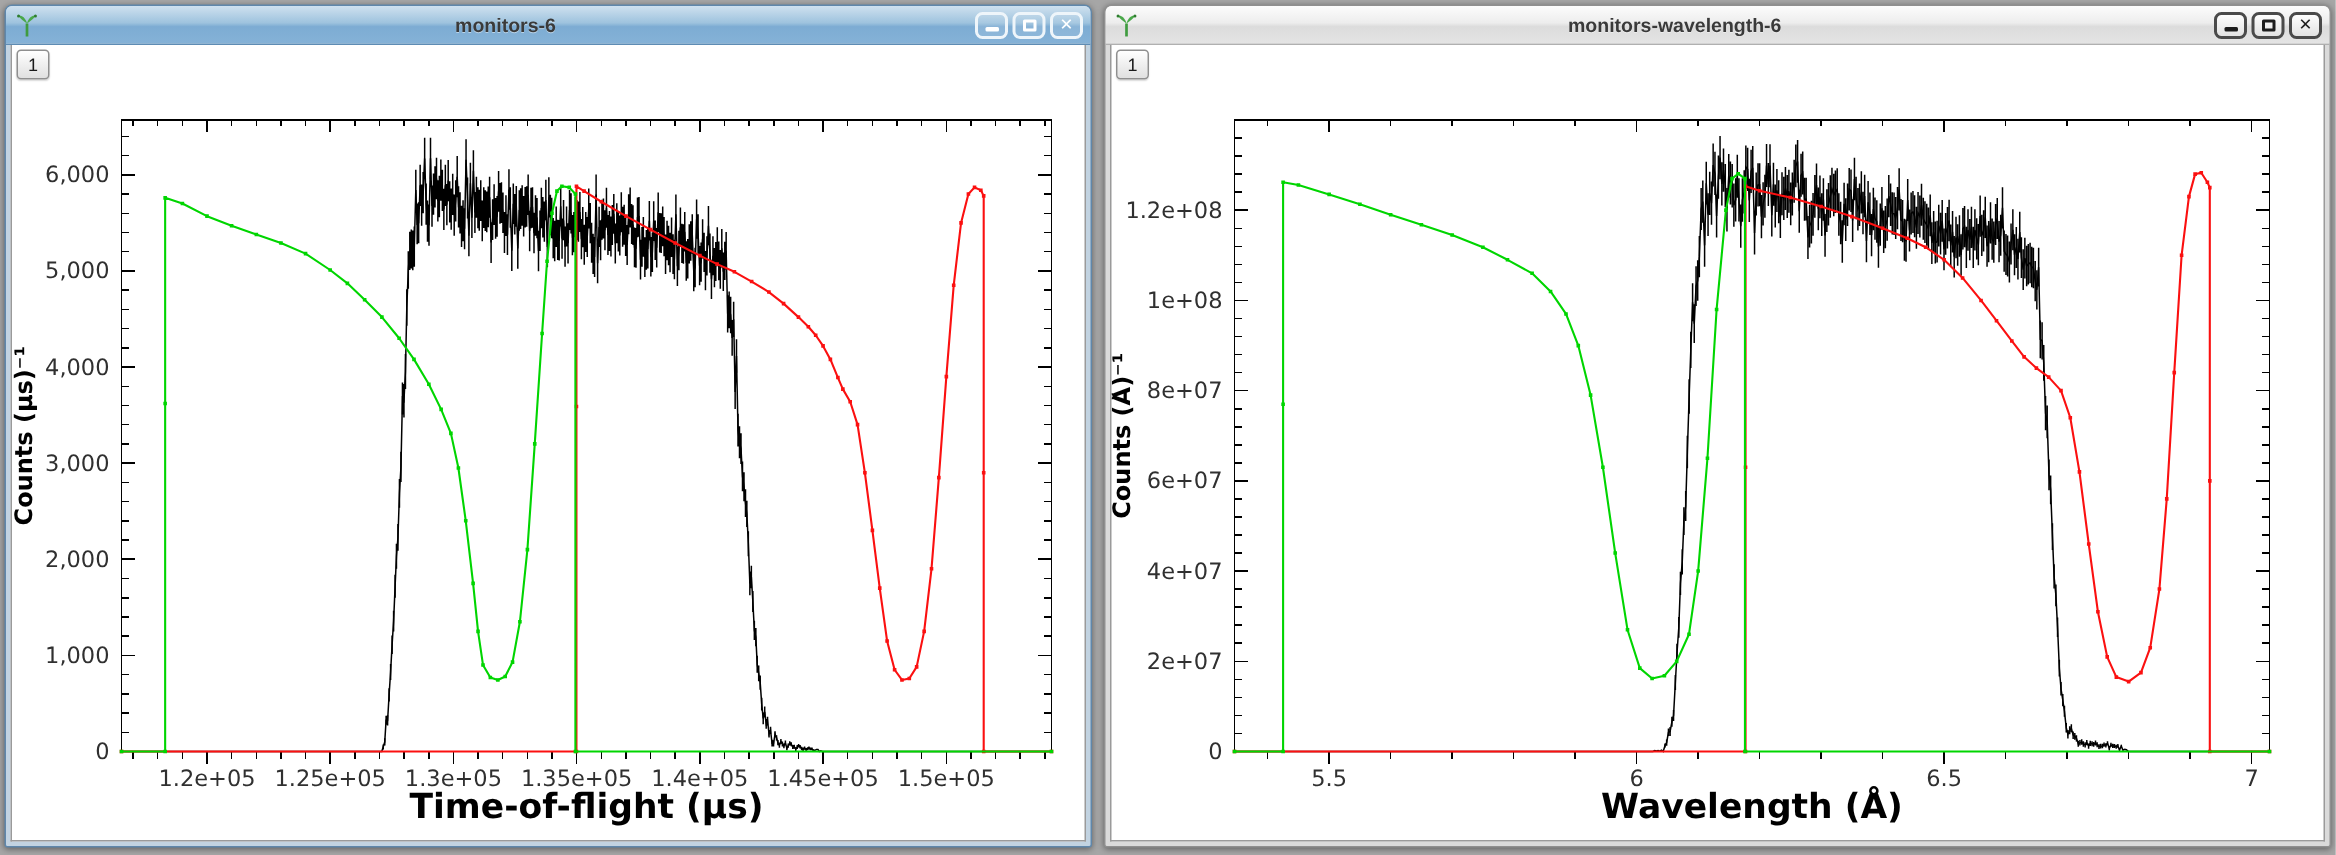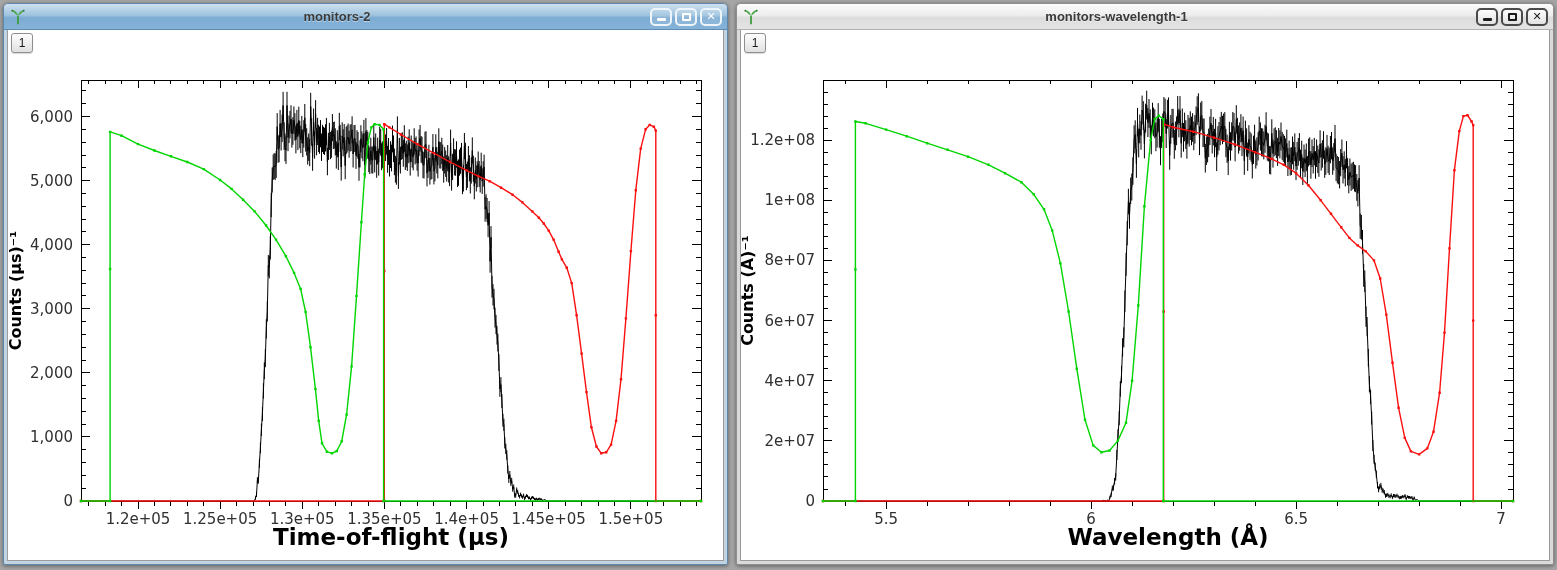--- a/index.html
+++ b/index.html
@@ -69,21 +69,21 @@
     <div class="titlebar">
       <span class="app-icon">
         <svg width="18" height="18" viewBox="0 0 16 16">
           <path d="M8 14.5 C8 10.5 8 8.5 8 6.8" stroke="#3f9b3f" stroke-width="1.6" fill="none"></path>
           <path d="M8 6.8 C7 3 4.5 1.8 3 2.4 C4.2 4.2 5.6 5.2 8 6.8 Z" fill="#4aa84a"></path>
           <path d="M8 6.8 C9 3 11.5 1.8 13 2.4 C11.8 4.2 10.4 5.2 8 6.8 Z" fill="#4aa84a"></path>
           <circle cx="3" cy="2.4" r="0.9" fill="#2e7d2e"></circle>
           <circle cx="13" cy="2.4" r="0.9" fill="#2e7d2e"></circle>
         </svg>
       </span>
-      <span class="title">monitors-2</span>
+      <span class="title">monitors-6</span>
       <span class="controls">
         <span class="wbtn">
             <span class="g-min"></span>
           </span>
         <span class="wbtn">
             <span class="g-max"></span>
           </span>
         <span class="wbtn">
             <span class="g-close">✕</span>
           </span>
@@ -126,21 +126,21 @@
     <div class="titlebar">
       <span class="app-icon">
         <svg width="18" height="18" viewBox="0 0 16 16">
           <path d="M8 14.5 C8 10.5 8 8.5 8 6.8" stroke="#3f9b3f" stroke-width="1.6" fill="none"></path>
           <path d="M8 6.8 C7 3 4.5 1.8 3 2.4 C4.2 4.2 5.6 5.2 8 6.8 Z" fill="#4aa84a"></path>
           <path d="M8 6.8 C9 3 11.5 1.8 13 2.4 C11.8 4.2 10.4 5.2 8 6.8 Z" fill="#4aa84a"></path>
           <circle cx="3" cy="2.4" r="0.9" fill="#2e7d2e"></circle>
           <circle cx="13" cy="2.4" r="0.9" fill="#2e7d2e"></circle>
         </svg>
       </span>
-      <span class="title">monitors-wavelength-1</span>
+      <span class="title">monitors-wavelength-6</span>
       <span class="controls">
         <span class="wbtn">
             <span class="g-min"></span>
           </span>
         <span class="wbtn">
             <span class="g-max"></span>
           </span>
         <span class="wbtn">
             <span class="g-close">✕</span>
           </span>

